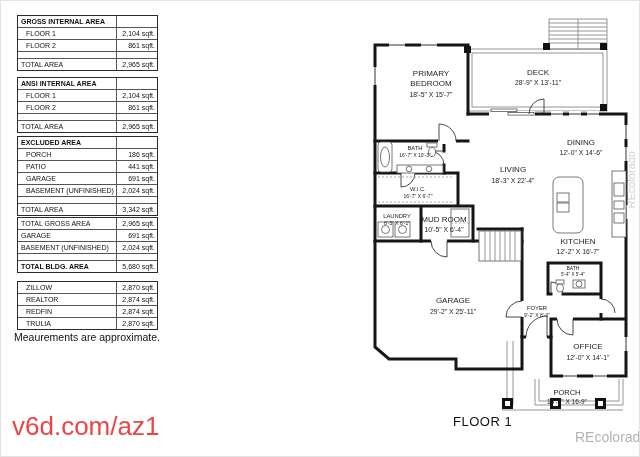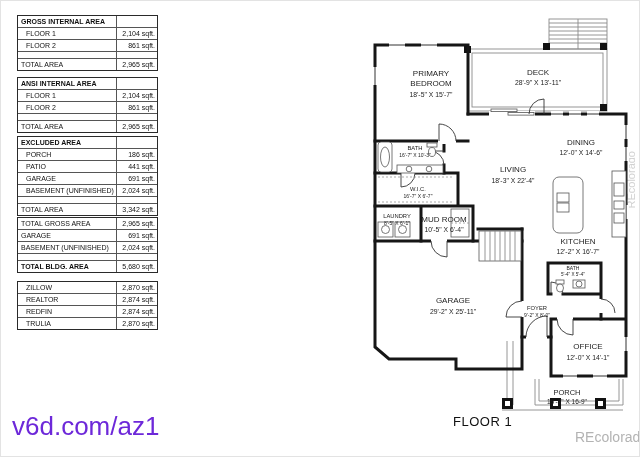--- a/index.html
+++ b/index.html
@@ -13,21 +13,21 @@
   .tr.spacer{height:6px;}
   .td-l{width:99px;border-right:1px solid #555;display:flex;align-items:center;
         padding-left:3px;box-sizing:border-box;white-space:nowrap;overflow:hidden;}
   .td-l.indent{padding-left:8px;}
   .td-v{flex:1;display:flex;align-items:center;justify-content:flex-end;
         padding-right:2px;white-space:nowrap;}
   .hdr{font-weight:bold;}
   #t-gross{top:14px;} #t-ansi{top:76px;} #t-excl{top:135px;} #t-bldg{top:216px;} #t-list{top:280px;}
   
   .notes{position:absolute;left:13px;top:331px;font-size:10.5px;line-height:11.5px;color:#111;}
-  .site-url{position:absolute;left:11px;top:410px;font-size:26px;color:#6d28d9;}
+  .site-url{position:absolute;left:11px;top:410px;font-size:26px;color:#ef4444;}
   .floor-label{position:absolute;left:452px;top:413px;font-size:13px;color:#111;letter-spacing:.5px;}
   .wm-br{position:absolute;left:574px;top:428px;font-size:14px;color:#b3b3b3;white-space:nowrap;}
   .wm-side{position:absolute;left:624px;top:150px;font-size:11px;color:#d2d2d2;
            writing-mode:vertical-rl;transform:rotate(180deg);white-space:nowrap;}
   
   svg{position:absolute;left:0;top:0;}
   .wall{stroke:#161616;stroke-width:3;fill:none;stroke-linecap:square;}
   .thin{stroke:#8a8a8a;stroke-width:.9;fill:none;}
   .fix{stroke:#555;stroke-width:.8;fill:#fff;}
   .dash{stroke:#888;stroke-width:.7;fill:none;stroke-dasharray:2,2;}
@@ -158,20 +158,21 @@
         <div class="td-l indent">REDFIN</div>
         <div class="td-v">2,874 sqft.</div>
       </div>
     <div class="tr">
         <div class="td-l indent">TRULIA</div>
         <div class="td-v">2,870 sqft.</div>
       </div>
   </div>
 
   <div class="notes">
+    <div>Meaurements are approximate.</div>
   </div>
   <div class="site-url">v6d.com/az1</div>
   <div class="floor-label">FLOOR 1</div>
   <div class="wm-br">REcolorado</div>
   <div class="wm-side">REcolorado</div>
 
   <svg width="640" height="457" viewBox="0 0 640 457">
 
     <g>
       <rect class="thin" x="548" y="18" width="58" height="30"></rect>

